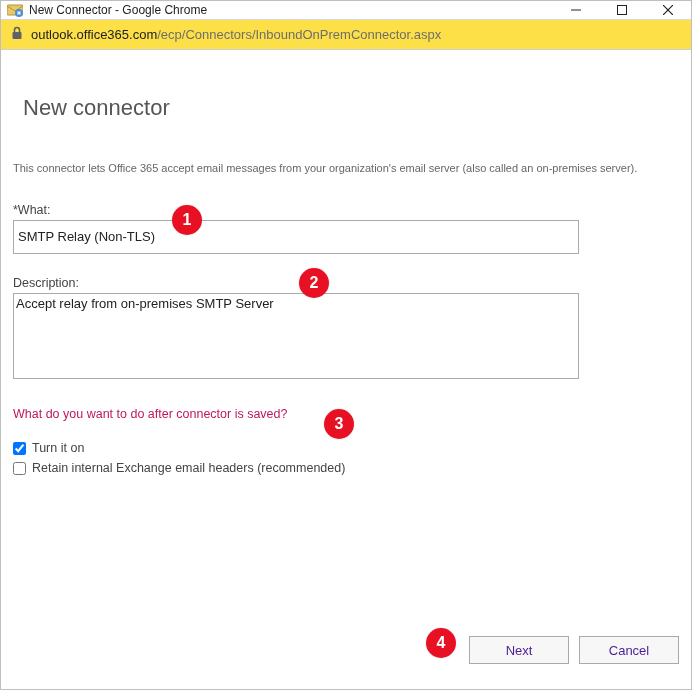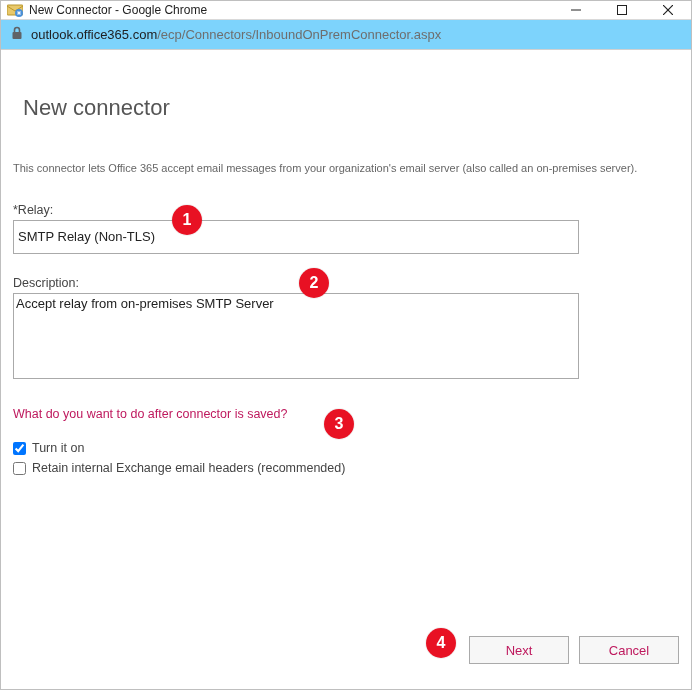--- a/index.html
+++ b/index.html
@@ -43,21 +43,21 @@
     align-items: center;
     justify-content: center;
     font-size: 14px;
     color: #222;
     font-family: "Segoe UI Symbol", sans-serif;
   }
   .win-btn svg { display:block; }
   
   .urlbar {
     height: 30px;
-    background: #7dd3fc;
+    background: #fde047;
     border-bottom: 1px solid #d0d0d0;
     display: flex;
     align-items: center;
     padding: 0 10px;
     font-size: 13px;
     color: #6e6e6e;
   }
   .urlbar .lock-icon { margin-right: 8px; color:#5f6368; }
   .urlbar .host { color:#202124; }
   
@@ -123,21 +123,21 @@
     bottom: 14px;
     display: flex;
     gap: 10px;
     align-items:center;
   }
   .btn {
     width: 100px;
     height: 28px;
     border: 1px solid #aaa;
     background: #f7f7f7;
-    color: #be185d;
+    color: #4c1d95;
     font-size: 13px;
     font-family: inherit;
     cursor: pointer;
   }
   
   .badge {
     position: absolute;
     width: 30px; height: 30px;
     border-radius: 50%;
     background: #e81123;
@@ -192,21 +192,21 @@
   </span>
   <span class="host">outlook.office365.com</span>
     <span>/ecp/Connectors/InboundOnPremConnector.aspx</span>
 </div>
 
 <div class="content">
   <h1 class="page-title">New connector</h1>
 
   <p class="intro">This connector lets Office 365 accept email messages from your organization's email server (also called an on-premises server).</p>
 
-  <div class="field-label">*Relay:</div>
+  <div class="field-label">*What:</div>
   <input class="text-input" type="text" value="SMTP Relay (Non-TLS)" style="">
 
   <div class="spacer-sm"></div>
 
   <div class="field-label">Description:</div>
   <div class="desc-box" contenteditable="true" style=""><span>Accept relay from on-premises </span><span class="spell">SMTP</span><span> Server</span></div>
 
   <div style="height:28px"></div>
 
   <div class="question">What do you want to do after connector is saved?</div>

